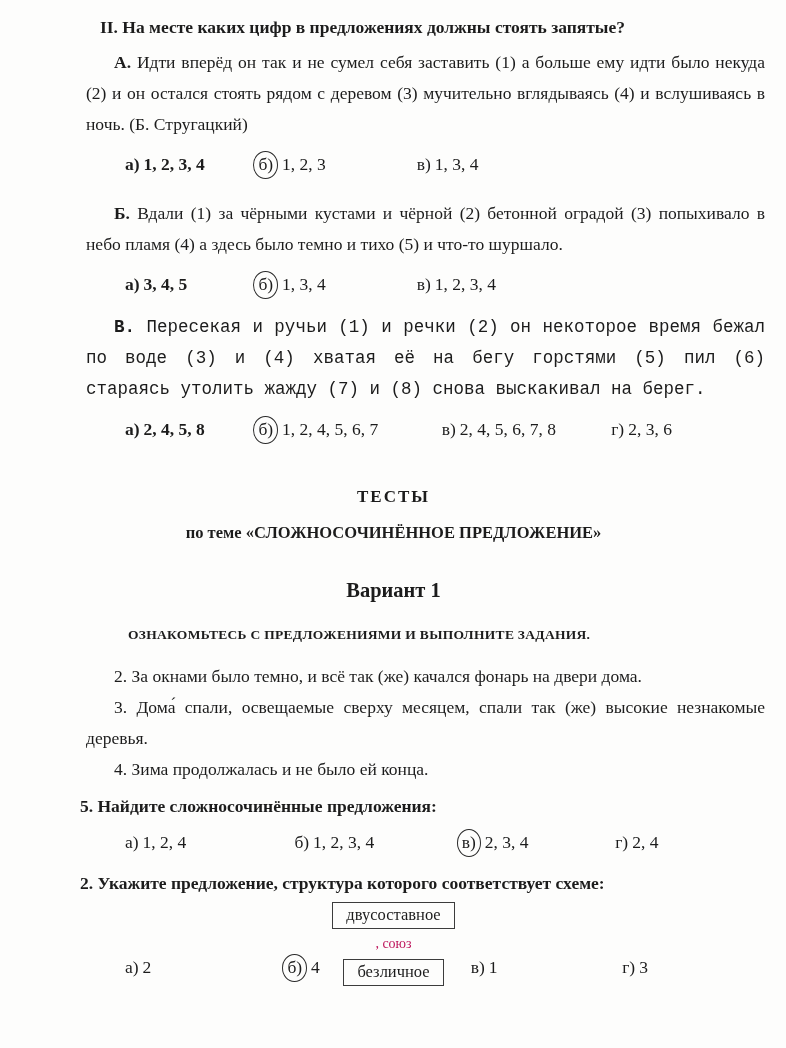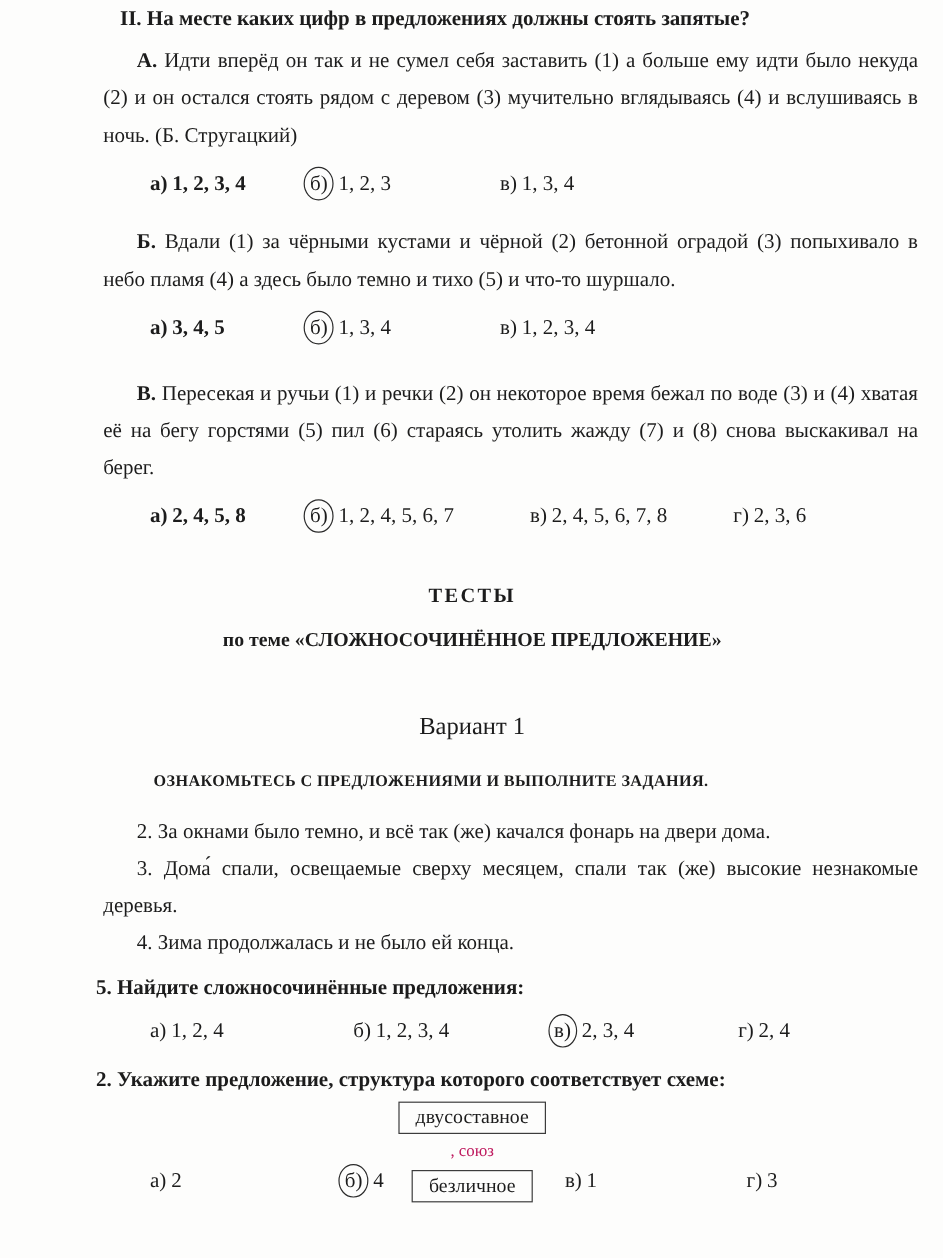--- a/index.html
+++ b/index.html
@@ -3,21 +3,21 @@
 <meta charset="utf-8">
 <style>
   * { margin: 0; padding: 0; box-sizing: border-box; }
   html, body { width: 786px; height: 1048px; overflow: hidden; }
   body {
     background: #fdfdfc;
     color: #1c1c1c;
     font-family: "Liberation Serif", "DejaVu Serif", serif;
     font-size: 17.5px;
   }
-  .page { padding: 3px 21px 0 86px; width: 786px; height: 1048px; }
+  .page { padding: 15px 21px 0 86px; width: 786px; height: 1048px; }
 
   .q-head {
     font-weight: bold;
     line-height: 24px;
     text-indent: 14px;
   }
   .para {
     text-align: justify;
     line-height: 31px;
     text-indent: 28px;
@@ -44,39 +44,39 @@
     display: inline-block;
     border: 1.7px solid #2b2b2b;
     border-radius: 50%;
     line-height: 23px;
     padding: 1px 4px 2px 4px;
     margin: -2px 1px -2px -7px;
     text-align: center;
   }
 
   .mt-para-b { margin-top: 18px; }
-  .mt-para-v { margin-top: 24px; }
+  .mt-para-v { margin-top: 12px; font-family: Liberation Mono, monospace; }
 
   .centered { text-align: center; position: relative; left: -32px; }
   .tests-title {
     font-weight: bold;
     letter-spacing: 2px;
     margin-top: 40px;
     line-height: 24px;
     font-size: 17px;
   }
   .tests-subtitle {
     font-weight: bold;
     margin-top: 11px;
     line-height: 26px;
     font-size: 16.5px;
   }
   .variant {
-    font-weight: normal;
-    margin-top: 48px;
+    font-weight: bold;
+    margin-top: 32px;
     line-height: 24px;
   }
   .instruction {
     font-weight: bold;
     font-size: 13.5px;
     letter-spacing: 0.3px;
     margin-top: 23px;
     margin-left: 42px;
     line-height: 20px;
   }

